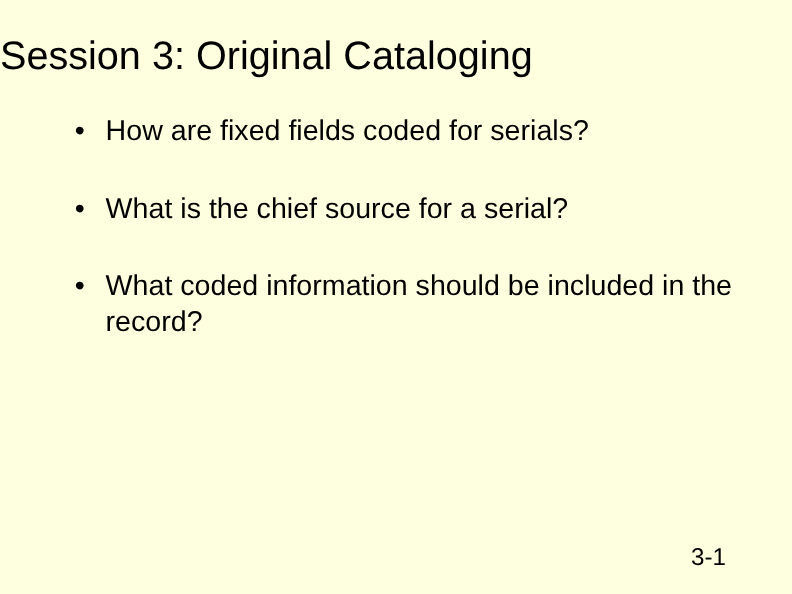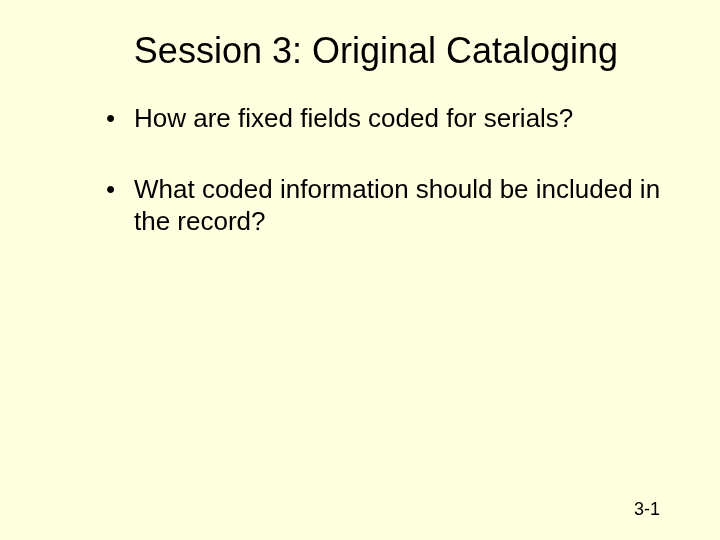--- a/index.html
+++ b/index.html
@@ -6,56 +6,56 @@
     body {
       width: 720px;
       height: 540px;
       background: #feffde;
       font-family: Arial, Helvetica, sans-serif;
       color: #000;
       position: relative;
       overflow: hidden;
     }
     .title {
-      text-align: center;
+      text-align: left;
       font-size: 36px;
       font-weight: normal;
       padding-top: 30px;
       padding-bottom: 30px;
-      padding-left: 32px;
     }
     .bullets {
       list-style: none;
-      padding-left: 106px;
+      padding-left: 68px;
       padding-right: 50px;
     }
     .bullets li {
       font-size: 26px;
       line-height: 1.25;
       margin-bottom: 38px;
       position: relative;
       padding-left: 28px;
     }
     .bullets li::before {
       content: "•";
       position: absolute;
       left: 0;
       top: 0;
       font-size: 26px;
     }
     .footer {
       position: absolute;
       bottom: 20px;
       right: 60px;
-      font-size: 18px;
+      font-size: 22px;
     }
   </style>
 </head>
 <body>
 
 <h1 class="title">Session 3: Original Cataloging</h1>
 
 <ul class="bullets">
   <li>How are fixed fields coded for serials?</li>
+  <li>What is the chief source for a serial?</li>
   <li>What coded information should be included in the record?</li>
 </ul>
 
 <div class="footer">3-1</div>
 
 </body></html>

